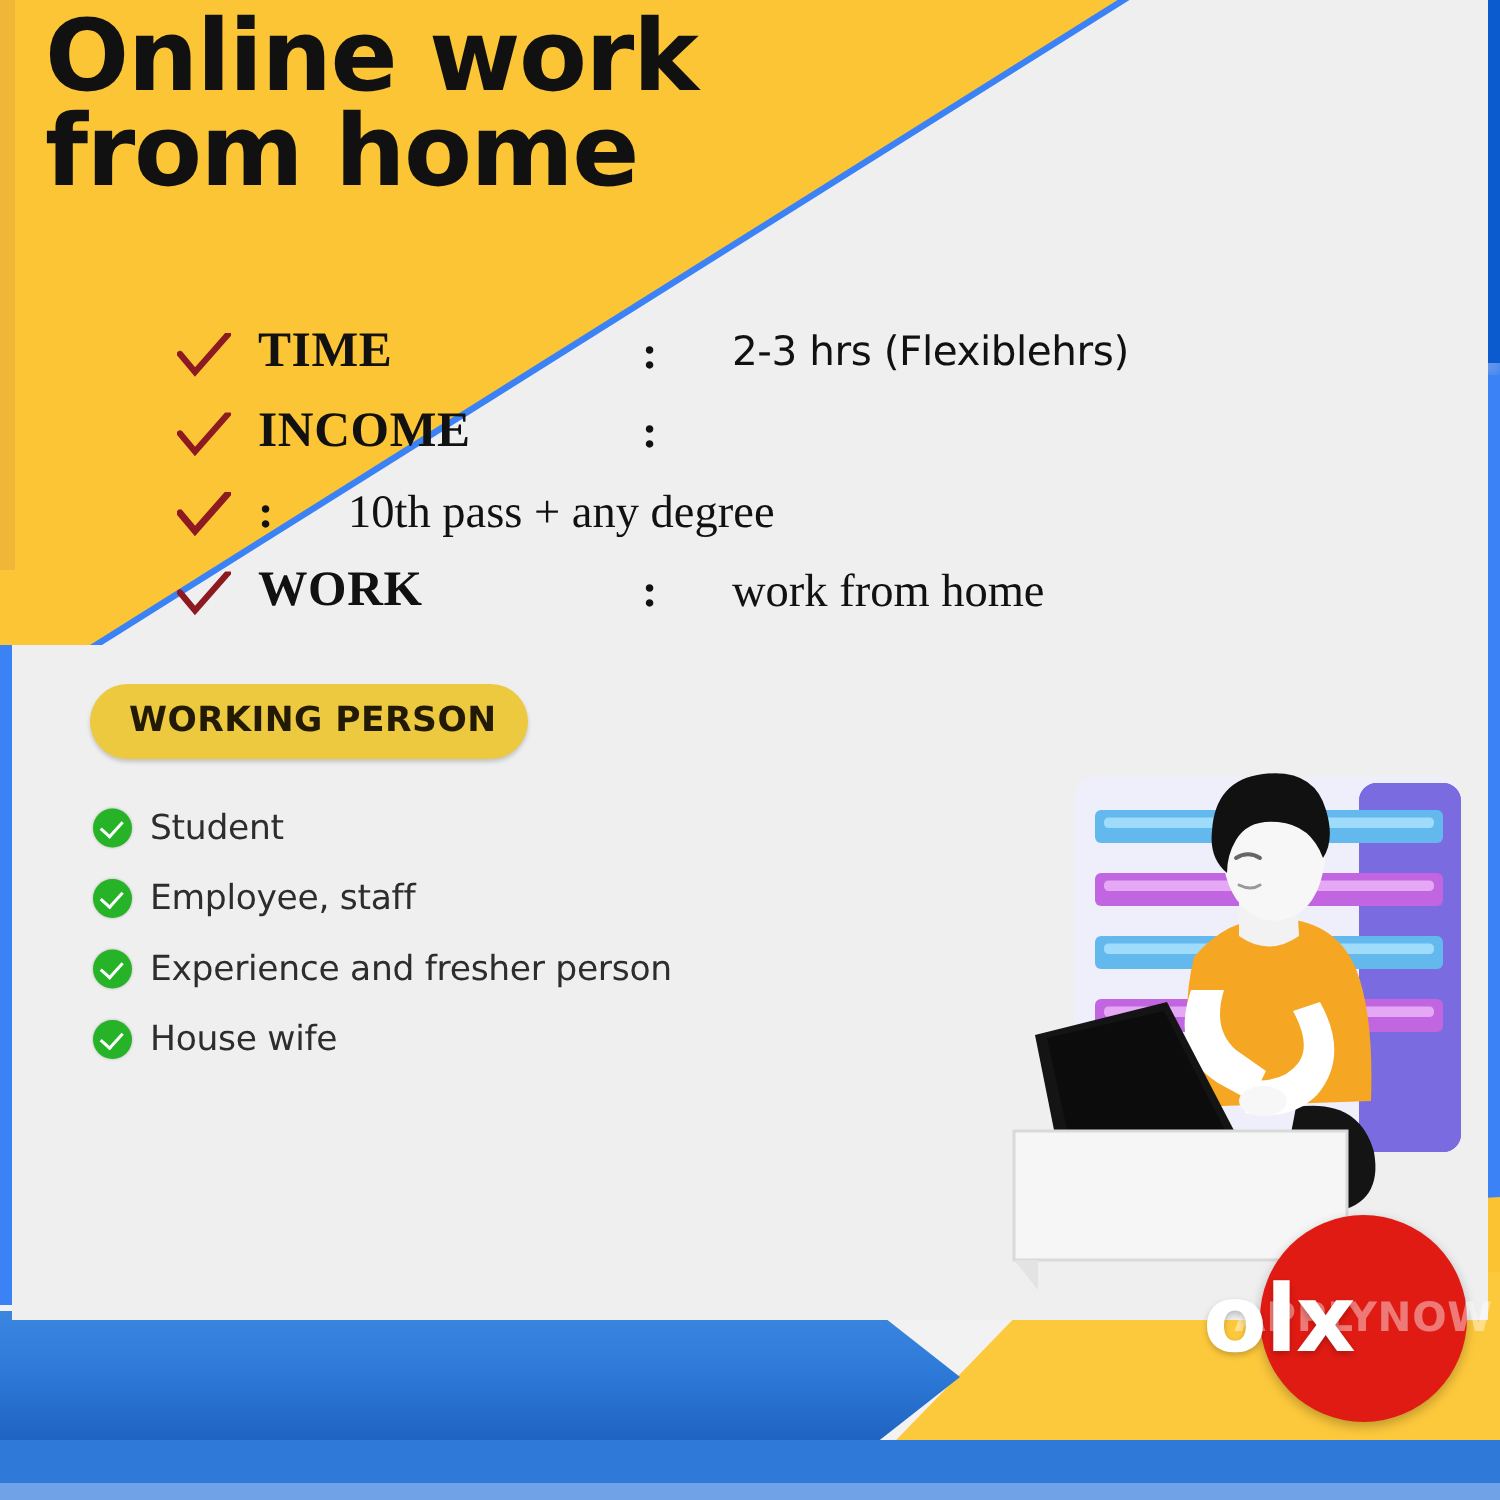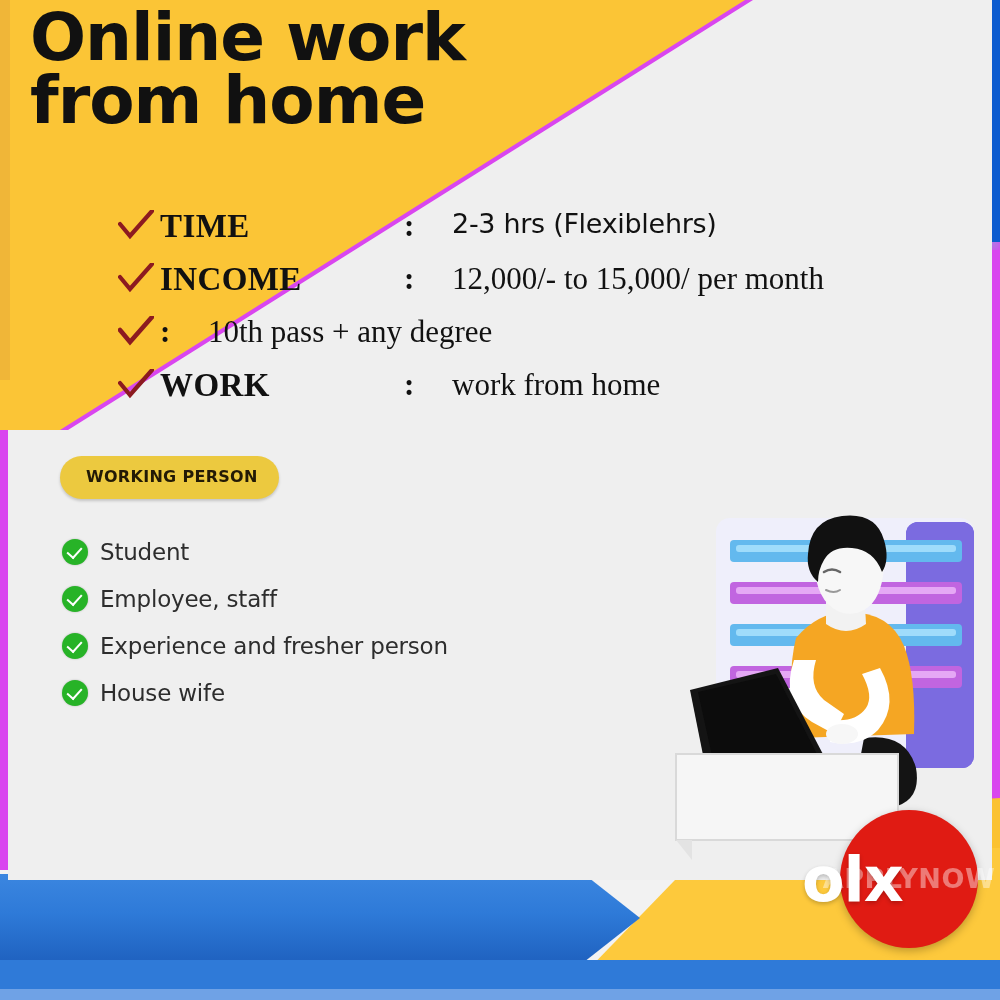--- a/index.html
+++ b/index.html
@@ -5,21 +5,21 @@
   html, body {
     margin: 0;
     padding: 0;
     background: #ffffff;
   }
   #poster {
     position: relative;
     width: 1000px;
     height: 1000px;
     overflow: hidden;
-    background: #d946ef;
+    background: #3b82f6;
     font-family: "Liberation Sans", sans-serif;
   }
 
   
   .shape { position: absolute; }
 
   .yellow-left {
     left: 0; top: 0;
     width: 760px; height: 430px;
     background: #fbc536;
@@ -108,22 +108,23 @@
 
   
   .details {
     position: absolute;
     left: 118px; top: 208px;
     width: 880px;
     z-index: 5;
   }
   .drow {
     display: flex;
-    align-items: flex-start;
+    align-items: center;
     height: 53px;
+    gap: 12px;
   }
   .dcheck {
     width: 42px;
     flex: 0 0 42px;
     position: relative;
     top: 2px;
   }
   .dcheck svg { display: block; }
   .dlabel {
     flex: 0 0 244px;
@@ -155,21 +156,21 @@
   }
 
   
   .badge {
     position: absolute;
     left: 60px; top: 456px;
     background: #ecc93f;
     color: #231a05;
     font-family: "DejaVu Sans", sans-serif;
     font-weight: bold;
-    font-size: 16px;
+    font-size: 23px;
     letter-spacing: .3px;
     padding: 11px 21px 13px 26px;
     border-radius: 26px;
     z-index: 6;
     box-shadow: 0 2px 3px rgba(0,0,0,.18);
   }
 
   
   .elist {
     position: absolute;
@@ -287,21 +288,20 @@
     </div>
 
     <div class="drow">
       <span class="dcheck">
         <svg width="36" height="30" viewBox="0 0 36 30">
           <path d="M2 14 L12 26 L34 1" fill="none" stroke="#8C1A20" stroke-width="4.2" stroke-linecap="round"></path>
         </svg>
       </span>
       <span class="dlabel">INCOME</span>
       <span class="dcolon">:</span>
-      <span class="dvalue">12,000/- to 15,000/ per month</span>
     </div>
 
     <div class="drow">
       <span class="dcheck">
         <svg width="36" height="30" viewBox="0 0 36 30">
           <path d="M2 14 L12 26 L34 1" fill="none" stroke="#8C1A20" stroke-width="4.6" stroke-linecap="round"></path>
         </svg>
       </span>
       <span class="dcolon">:</span>
       <span class="dvalue">10th pass + any degree</span>

